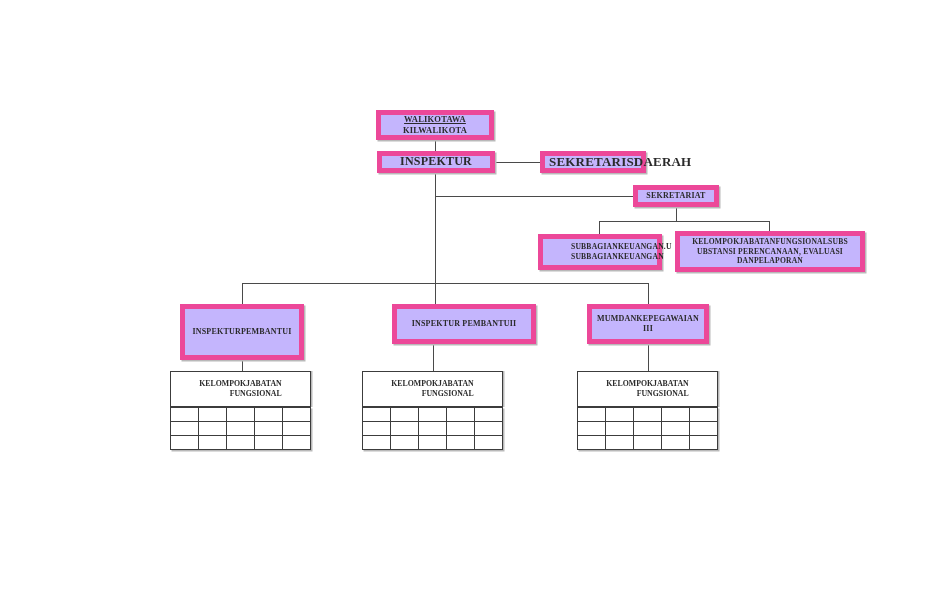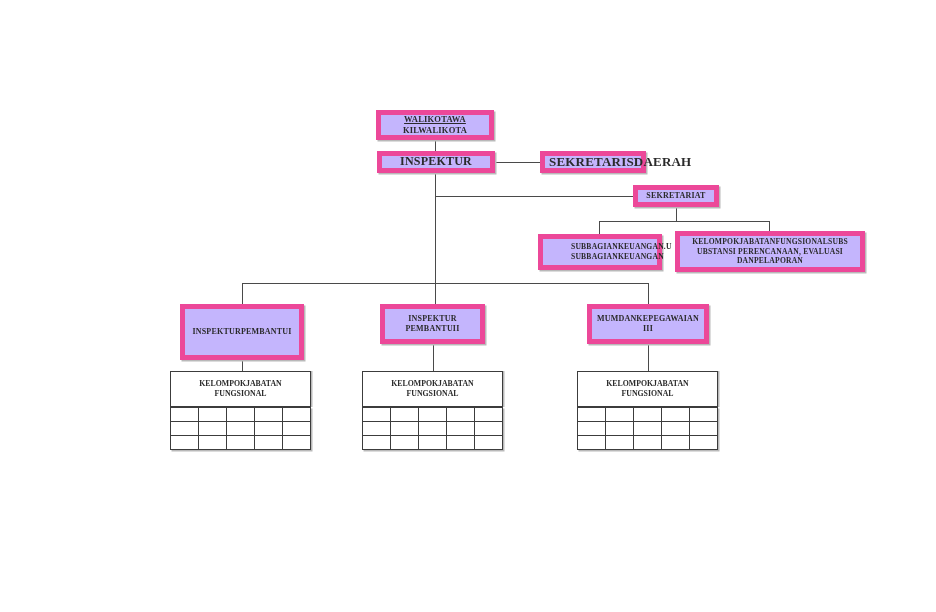--- a/index.html
+++ b/index.html
@@ -59,21 +59,21 @@
     box-sizing: border-box;
     z-index: 3;
   }
   .gridnode .head {
     box-sizing: border-box;
     border: 1px solid #3c3c3c;
     background: #ffffff;
     display: flex;
     align-items: center;
     justify-content: center;
-    text-align: center;
+    text-align: right;
     color: #2a2a2a;
     font-weight: bold;
     line-height: 1.3;
     box-shadow: 1.5px 0 0 0 #b9b9b9;
   }
   .gridnode table {
     border-collapse: collapse;
     width: 100%;
     table-layout: fixed;
     box-shadow: 1.5px 1.5px 0 0 #b9b9b9;
@@ -142,21 +142,21 @@
       <span>KELOMPOKJABATANFUNGSIONALSUBS</span><br>
       <span>UBSTANSI PERENCANAAN, EVALUASI</span><br>
       <span>DANPELAPORAN</span>
     </span>
   </div>
 
   <div class="node" style="left:180px; top:304px; width:124px; height:56px; font-size:8px;">
     <span class="label">INSPEKTURPEMBANTUI</span>
   </div>
 
-  <div class="node" style="left:380px; top:304px; width:105px; height:40px; font-size:8px;">
+  <div class="node" style="left:392px; top:304px; width:144px; height:40px; font-size:8px;">
     <span class="label">INSPEKTUR PEMBANTUII</span>
   </div>
 
   <div class="node" style="left:587px; top:304px; width:122px; height:40px; font-size:8px;">
     <span class="label">MUMDANKEPEGAWAIAN III</span>
   </div>
 
   <div class="gridnode" style="left:170px; top:371px; width:141px;">
     <div class="head" style="height:36px; font-size:7.8px;">
       <span class="label">

